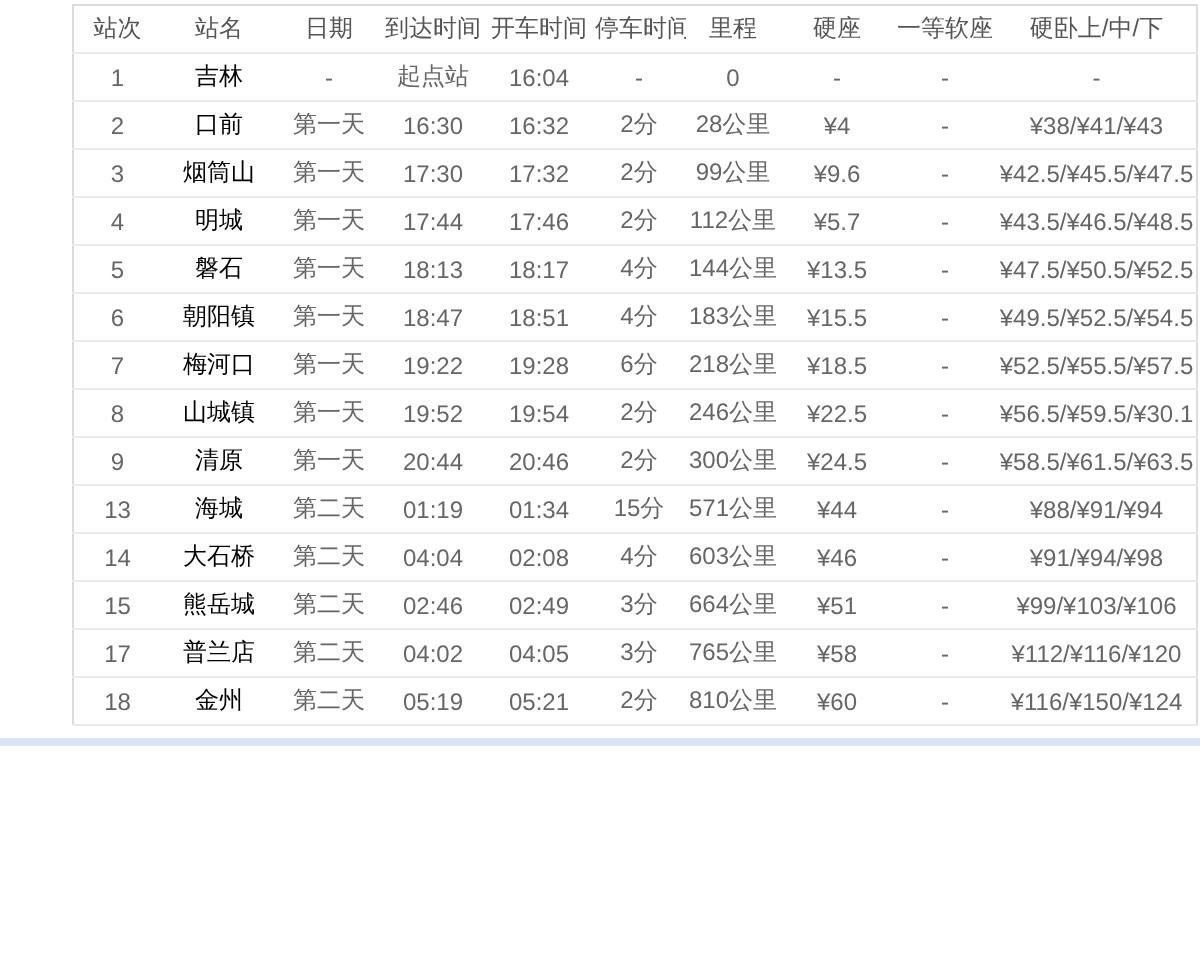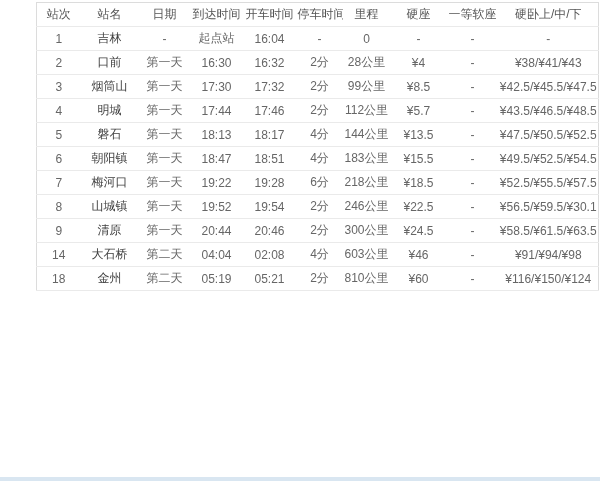--- a/index.html
+++ b/index.html
@@ -1,27 +1,27 @@
 <!DOCTYPE html>
 <html><head>
 <meta charset="utf-8">
 <style>
   * { margin:0; padding:0; box-sizing:border-box; }
   html,body { width:600px; height:482px; background:#ffffff; overflow:hidden;
     font-family:"Liberation Sans","DejaVu Sans",sans-serif; }
-  .page { position:relative; width:600px; height:481px; background:#fff; }
+  .page { position:relative; width:600px; height:373px; background:#fff; }
   .timetable-wrap { position:absolute; left:36px; top:2px; width:562px; }
   table.timetable { width:562px; border-collapse:collapse; table-layout:fixed;
     border-left:1px solid #dcdcdc; border-right:1px solid #dcdcdc; border-top:1px solid #dcdcdc; }
   table.timetable th, table.timetable td {
     height:24px; font-size:12px; text-align:center; vertical-align:middle;
     border-bottom:1px solid #eaeaea; white-space:nowrap; overflow:hidden; padding:0 1px; }
   table.timetable th { color:#555555; font-weight:normal; }
   table.timetable td { color:#666666; }
-  td .station-link { color:#404040; text-decoration:none; cursor:pointer; }
+  td .station-link { color:#000000; text-decoration:none; cursor:pointer; }
   .bottom-strip { position:absolute; left:0; bottom:0; width:600px; height:4px; background:#d9e6f1; }
   col.c0{width:44px} col.c1{width:58px} col.c2{width:52px} col.c3{width:52px} col.c4{width:54px}
   col.c5{width:46px} col.c6{width:48px} col.c7{width:56px} col.c8{width:52px} col.c9{width:100px}
 </style>
 </head>
 <body>
 
 <div class="page">
   <div class="timetable-wrap">
     <table class="timetable">
@@ -77,21 +77,21 @@
             <td>¥38/¥41/¥43</td>
           </tr>
           <tr>
             <td>3</td>
             <td><span class="station-link">烟筒山</span></td>
             <td>第一天</td>
             <td>17:30</td>
             <td>17:32</td>
             <td>2分</td>
             <td>99公里</td>
-            <td>¥8.5</td>
+            <td>¥9.6</td>
             <td>-</td>
             <td>¥42.5/¥45.5/¥47.5</td>
           </tr>
           <tr>
             <td>4</td>
             <td><span class="station-link">明城</span></td>
             <td>第一天</td>
             <td>17:44</td>
             <td>17:46</td>
             <td>2分</td>
@@ -154,30 +154,66 @@
             <td>第一天</td>
             <td>20:44</td>
             <td>20:46</td>
             <td>2分</td>
             <td>300公里</td>
             <td>¥24.5</td>
             <td>-</td>
             <td>¥58.5/¥61.5/¥63.5</td>
           </tr>
           <tr>
+            <td>13</td>
+            <td><span class="station-link">海城</span></td>
+            <td>第二天</td>
+            <td>01:19</td>
+            <td>01:34</td>
+            <td>15分</td>
+            <td>571公里</td>
+            <td>¥44</td>
+            <td>-</td>
+            <td>¥88/¥91/¥94</td>
+          </tr>
+          <tr>
             <td>14</td>
             <td><span class="station-link">大石桥</span></td>
             <td>第二天</td>
             <td>04:04</td>
             <td>02:08</td>
             <td>4分</td>
             <td>603公里</td>
             <td>¥46</td>
             <td>-</td>
             <td>¥91/¥94/¥98</td>
+          </tr>
+          <tr>
+            <td>15</td>
+            <td><span class="station-link">熊岳城</span></td>
+            <td>第二天</td>
+            <td>02:46</td>
+            <td>02:49</td>
+            <td>3分</td>
+            <td>664公里</td>
+            <td>¥51</td>
+            <td>-</td>
+            <td>¥99/¥103/¥106</td>
+          </tr>
+          <tr>
+            <td>17</td>
+            <td><span class="station-link">普兰店</span></td>
+            <td>第二天</td>
+            <td>04:02</td>
+            <td>04:05</td>
+            <td>3分</td>
+            <td>765公里</td>
+            <td>¥58</td>
+            <td>-</td>
+            <td>¥112/¥116/¥120</td>
           </tr>
           <tr>
             <td>18</td>
             <td><span class="station-link">金州</span></td>
             <td>第二天</td>
             <td>05:19</td>
             <td>05:21</td>
             <td>2分</td>
             <td>810公里</td>
             <td>¥60</td>

